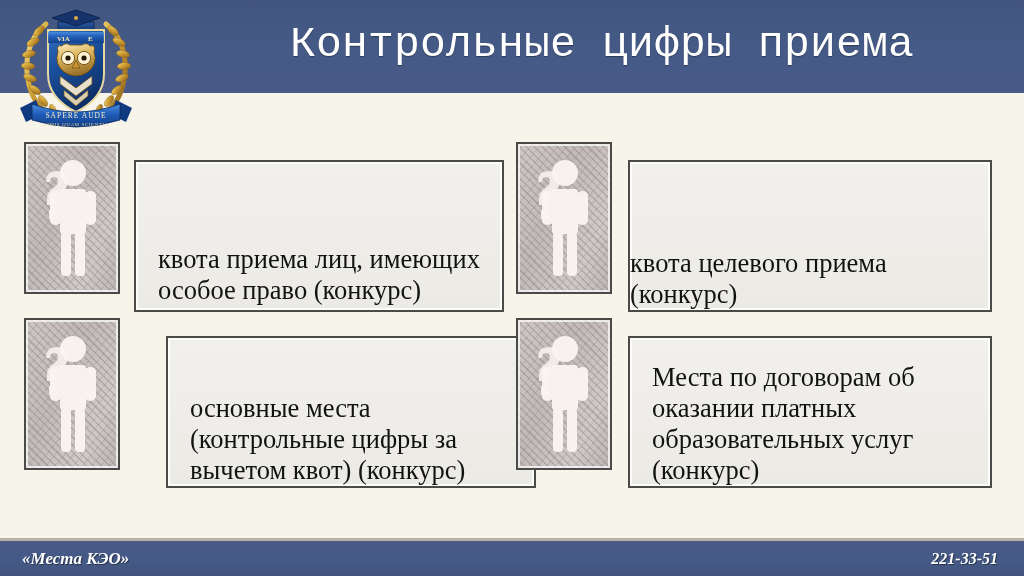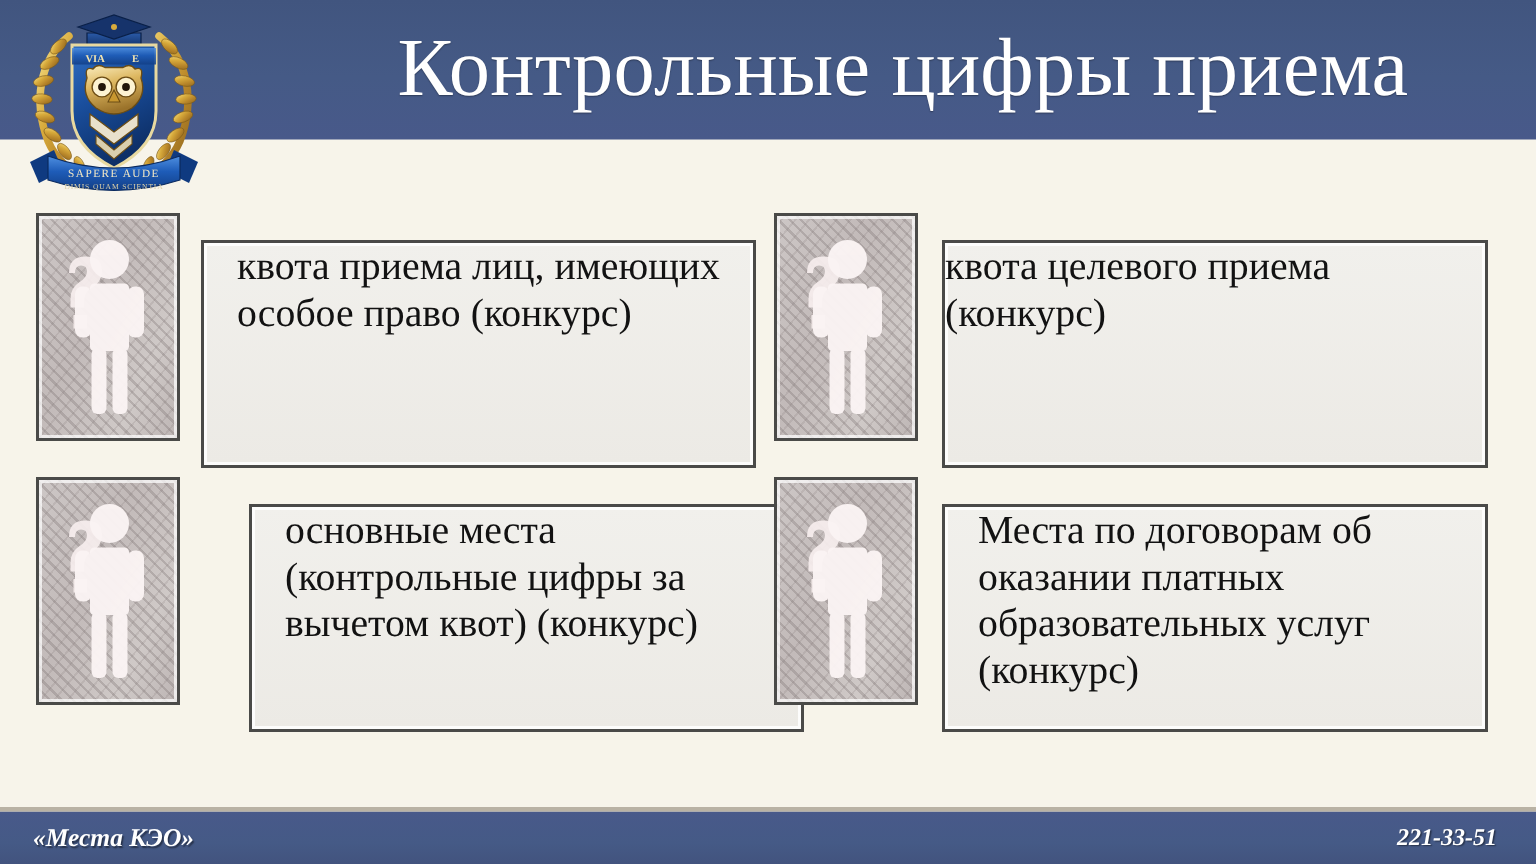--- a/index.html
+++ b/index.html
@@ -11,22 +11,22 @@
   }
 
   
   #header-bar{
     position:absolute; left:0; top:0; width:1024px; height:93px;
     background:linear-gradient(180deg,#41557F 0%,#455A86 55%,#48598A 100%);
   }
   #page-title{
     position:absolute; left:180px; top:0; width:844px; height:93px;
     display:flex; align-items:center; justify-content:center;
-    color:#FFFFFF; font-size:55px; font-weight:400;
-    font-family:Liberation Serif, serif;
+    color:#FFFFFF; font-size:43px; font-weight:400;
+    font-family:Liberation Mono, monospace;
     letter-spacing:.2px; white-space:nowrap;
     text-shadow:0 1px 1px rgba(0,0,0,.35);
     padding-bottom:4px;
   }
 
   
   #crest{
     position:absolute; left:8px; top:2px; width:136px; height:132px;
     z-index:6;
   }
@@ -46,21 +46,21 @@
     box-shadow:inset 0 0 0 2px rgba(255,255,255,.72);
     z-index:3;
   }
   .card-icon svg{ position:absolute; left:0; top:0; }
 
   .card-text{
     position:absolute;
     border:2px solid #4a4a48;
     background:linear-gradient(180deg,#f1f0ec 0%,#eceae5 100%);
     box-shadow:inset 0 0 0 2px rgba(255,255,255,.85);
-    display:flex; align-items:flex-start;
+    display:flex; align-items:flex-end;
     z-index:1;
   }
   .card-text p{
     font-family:"Liberation Serif", serif;
     font-size:26.5px; line-height:1.17;
     color:#121212;
   }
 
   
   #card-1{ left:24px;  top:142px; width:480px; height:170px; }

